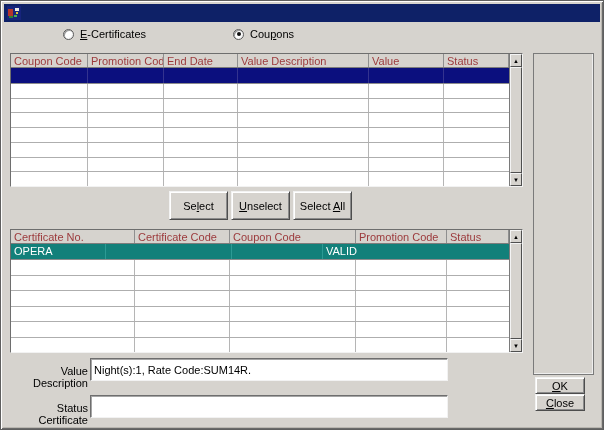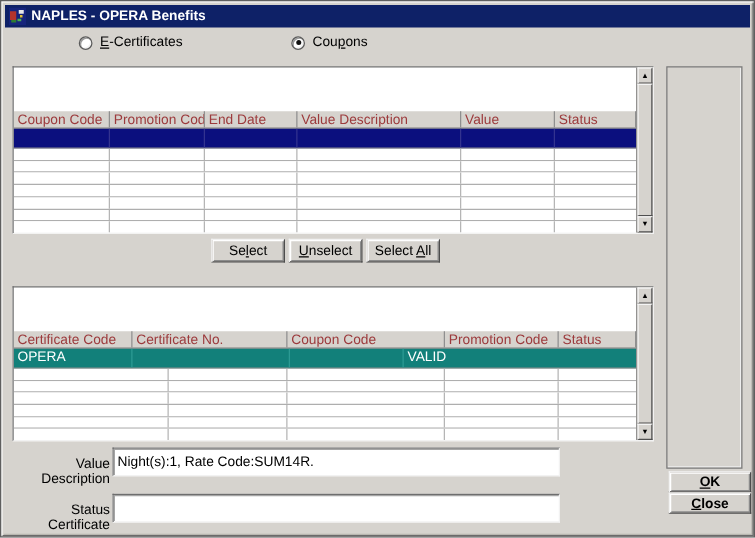--- a/index.html
+++ b/index.html
@@ -36,21 +36,20 @@
     position:absolute; background:#fff; display:flex;
     border:1px solid; border-color:#6e6e6e #f2f2f2 #f2f2f2 #6e6e6e;
   }
   .tgrid { flex:1; display:flex; flex-direction:column; overflow:hidden; }
   .trow { display:flex; border-bottom:1px solid #aeaeae; background:#fff; }
   .trow.flex1 { flex:1; }
   .hrow {
     display:flex; height:14px; flex:none;
     background:var(--window_bg); color:var(--header_text);
     border-bottom:1px solid #7c7c7c;
-    margin-top:35px;
   }
   .hrow .c { border-right:1px solid #8f8f8f; }
   .c {
     padding:0 2px 0 3px; overflow:hidden; white-space:nowrap;
     border-right:1px solid #b5b5b5; line-height:14px;
   }
   .sel-navy { background:var(--selected_row_navy); color:#fff; height:16px; flex:none; border-bottom-color:#8c8c8c; }
   .sel-navy .c { border-right-color:#33338f; line-height:15px; }
   .sel-teal { background:var(--selected_row_teal); color:#fff; height:16px; flex:none; border-bottom-color:#8c8c8c; }
   .sel-teal .c { border-right-color:#2c9a94; line-height:15px; }
@@ -71,56 +70,55 @@
     border:1px solid; border-color:#f4f4f4 #4f4f4f #4f4f4f #f4f4f4;
   }
 
   .btn {
     font-family:"Liberation Sans", sans-serif; font-size:11px; color:#000;
     background:var(--window_bg); cursor:default; padding:0;
     border:1px solid; border-color:#f2f2f2 #4d4d4d #4d4d4d #f2f2f2;
     box-shadow: inset 1px 1px 0 #ffffff, inset -1px -1px 0 #8b8b8b;
   }
   .mid-btns { position:absolute; left:168px; top:190px; display:flex; gap:3px; }
-  .mid-btns .btn { width:59px; height:19px; }
+  .mid-btns .btn { width:59px; height:29px; }
 
   .fld-label { position:absolute; left:4px; width:83px; text-align:right; }
   .fld-input {
     position:absolute; left:89px; width:358px; height:23px;
     background:#fff; font-family:"Liberation Sans", sans-serif; font-size:11px; color:#000;
     border:1px solid; border-color:#6e6e6e #f2f2f2 #f2f2f2 #6e6e6e;
     box-shadow: inset 1px 1px 0 #a5a5a5;
     padding:1px 3px 0 3px;
   }
   .side-panel {
     position:absolute; left:532px; top:52px; width:61px; height:322px;
     background:var(--window_bg);
     border:1px solid #7a7a7a; box-shadow: inset -1px -1px 0 #eeeeee;
   }
   .side-btns { position:absolute; left:534px; top:376px; display:flex; flex-direction:column; }
-  .side-btns .btn { width:66px; height:17px;font-weight:bold; }
+  .side-btns .btn { width:50px; height:17px; }
   u { text-decoration:underline; }
 </style>
 </head>
 <body>
 
 <div class="window">
 
   <div class="titlebar">
     <span>
       <svg width="14" height="14" viewBox="0 0 14 14">
         <rect width="14" height="14" fill="#16247c"></rect>
         <rect x="1" y="3" width="5" height="7" fill="#b5342c"></rect>
         <rect x="2" y="10" width="4" height="2" fill="#2e7d32"></rect>
         <rect x="8" y="2" width="4" height="3" fill="#e8e8e8"></rect>
         <rect x="9" y="6" width="2" height="2" fill="#e0c031"></rect>
         <rect x="7" y="9" width="3" height="2" fill="#4caf50"></rect>
       </svg>
     </span>
-    <span>NAPLES - OPERA Benefits</span>
   </div>
 
   <div class="radio-row">
     <span class="radio">
       <span class="rb"></span>
       <span><u>E</u>-Certificates</span>
     </span>
     <span class="radio">
       <span class="rb checked"></span>
       <span>Cou<u>p</u>ons</span>
@@ -215,22 +213,22 @@
 
   <div class="mid-btns">
     <button class="btn">Se<u>l</u>ect</button>
     <button class="btn"><u>U</u>nselect</button>
     <button class="btn">Select <u>A</u>ll</button>
   </div>
 
   <div class="tbl" style="left:9px; top:228px; width:513px; height:124px;">
     <div class="tgrid">
       <div class="hrow">
+        <div class="c t2c0">Certificate No.</div>
         <div class="c t2c1">Certificate Code</div>
-        <div class="c t2c0">Certificate No.</div>
         <div class="c t2c2">Coupon Code</div>
         <div class="c t2c3">Promotion Code</div>
         <div class="c t2c4">Status</div>
       </div>
       <div class="trow sel-teal">
         <div class="c t2c1">OPERA</div>
         <div class="c t2c2"></div>
         <div class="c t2c3"></div>
         <div class="c t2c4">VALID</div>
       </div>

